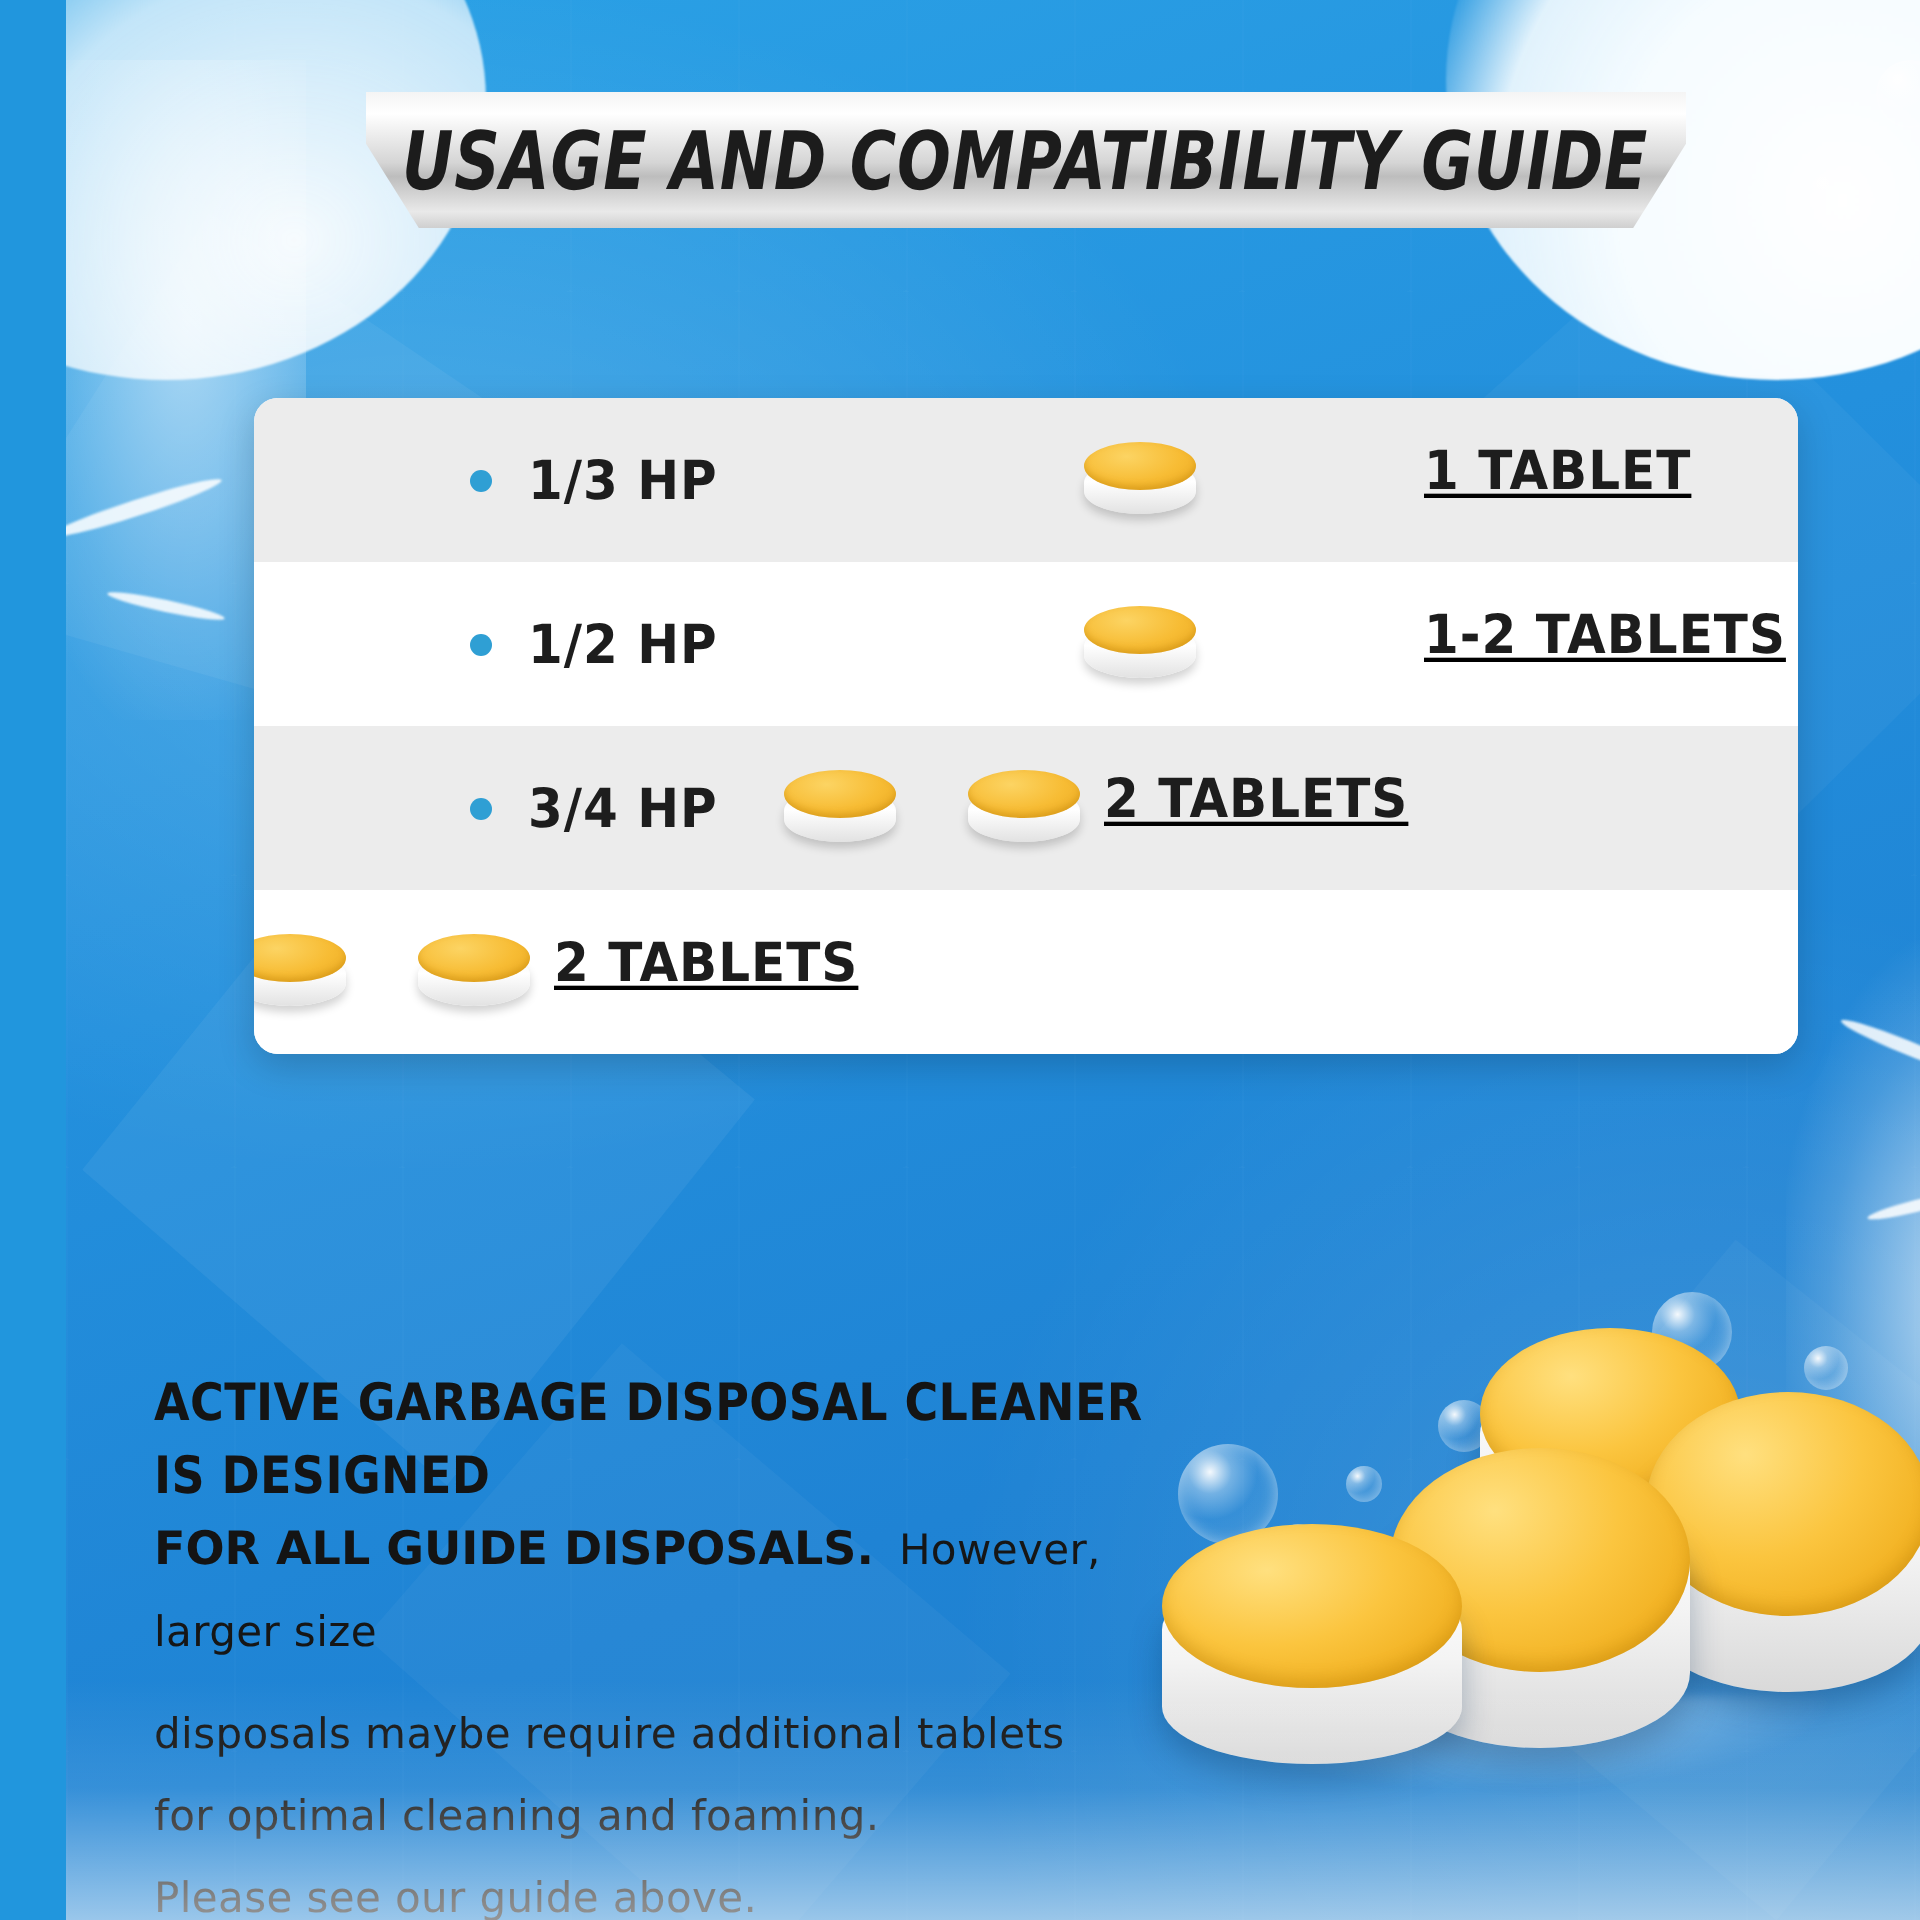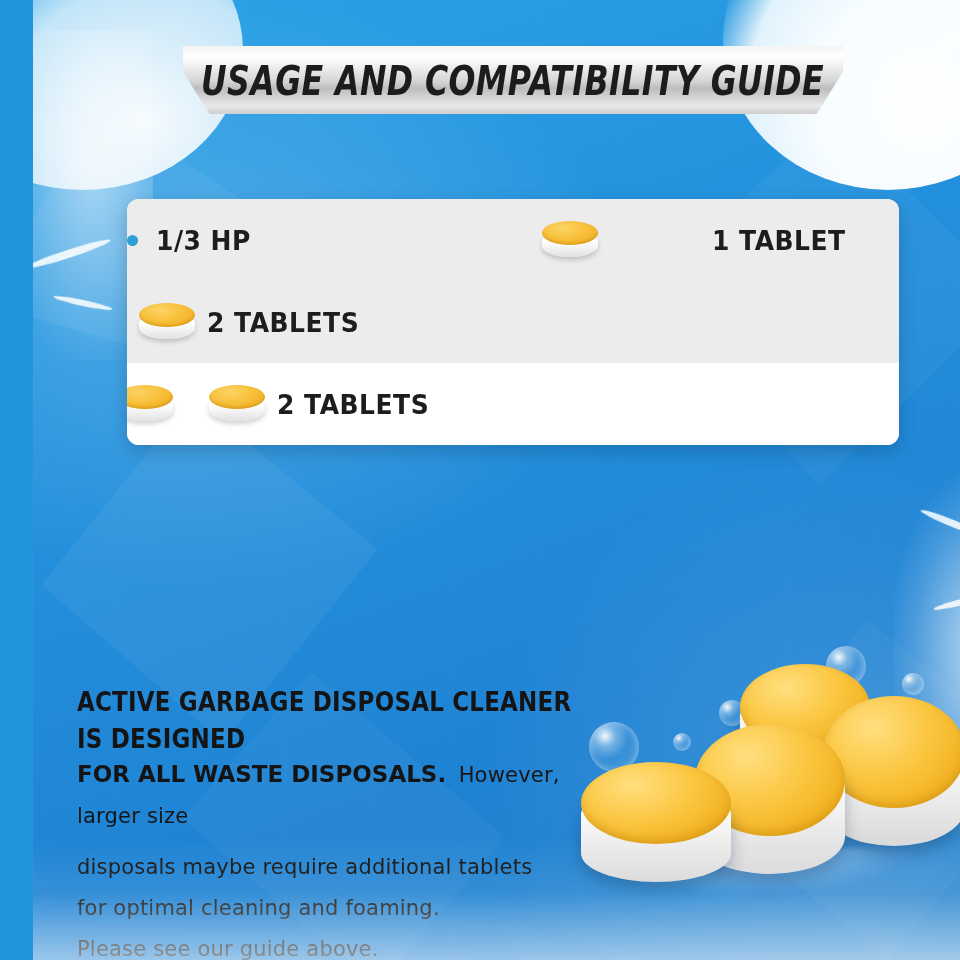--- a/index.html
+++ b/index.html
@@ -160,20 +160,21 @@
     align-items: center;
     height: 82px;
   }
   .trow.alt { background: #ececec; }
   .trow.plain { background: #ffffff; }
 
   .cell-size {
     width: 345px;
     display: flex;
     align-items: center;
+    padding-left: 108px;
     box-sizing: border-box;
   }
   .dot {
     width: 11px;
     height: 11px;
     border-radius: 50%;
     background: #2f9fd4;
     margin-right: 18px;
     flex: none;
   }
@@ -181,23 +182,24 @@
     font-family: "DejaVu Sans", sans-serif;
     font-weight: bold;
     font-size: 25px;
     color: #1d1d1d;
     letter-spacing: 0.5px;
     transform: scaleY(1.08);
   }
   .cell-usage {
     flex: 1;
     display: flex;
-    align-items: center;
+    align-items: flex-start;
     padding-left: 70px;
     box-sizing: border-box;
+    text-decoration: underline;
   }
   .tablets {
     width: 170px;
     display: flex;
     align-items: center;
     gap: 14px;
   }
   .tablets.one { padding-left: 0px; }
   .tablet {
     position: relative;
@@ -345,22 +347,41 @@
         <span class="tablets one">
           <span class="tablet">
               <span class="base"></span>
               <span class="top"></span>
             </span>
         </span>
         <span class="usage-label">1 TABLET</span>
       </div>
     </div>
 
+    <div class="trow plain">
+      <div class="cell-size">
+        <span class="dot"></span>
+        <span class="size-label">1/2 HP</span>
+      </div>
+      <div class="cell-usage">
+        <span class="tablets one">
+          <span class="tablet">
+              <span class="base"></span>
+              <span class="top"></span>
+            </span>
+        </span>
+        <span class="usage-label">1-2 TABLETS</span>
+      </div>
+    </div>
 
     <div class="trow alt">
+      <div class="cell-size">
+        <span class="dot"></span>
+        <span class="size-label">3/4 HP</span>
+      </div>
       <div class="cell-usage" style="padding-left:-0px;">
         <span class="tablets" style="margin-left:-80px;">
           <span class="tablet">
               <span class="base"></span>
               <span class="top"></span>
             </span>
           <span class="tablet" style="margin-left:22px;">
               <span class="base"></span>
               <span class="top"></span>
             </span>
@@ -382,21 +403,21 @@
             </span>
         </span>
         <span class="usage-label" style="margin-left:-10px;">2 TABLETS</span>
       </div>
     </div>
   </div>
 
   <div id="footer-copy">
     <div class="fc-strong">ACTIVE GARBAGE DISPOSAL CLEANER IS DESIGNED</div>
     <div style="margin-top:6px;">
-      <span class="fc-inline-strong" style="font-family:'DejaVu Sans',sans-serif;color:#141414;">FOR ALL WASTE DISPOSALS.</span>
+      <span class="fc-inline-strong" style="font-family:'DejaVu Sans',sans-serif;color:#141414;">FOR ALL GUIDE DISPOSALS.</span>
       <span class="fc-normal" style="margin-left:8px;">However, larger size</span>
     </div>
     <div class="fc-normal" style="margin-top:10px;">disposals maybe require additional tablets</div>
     <div class="fc-normal">for optimal cleaning and foaming.</div>
     <div class="fc-normal">Please see our guide above.</div>
   </div>
 
   <div id="product">
     <div class="reflection"></div>
 

